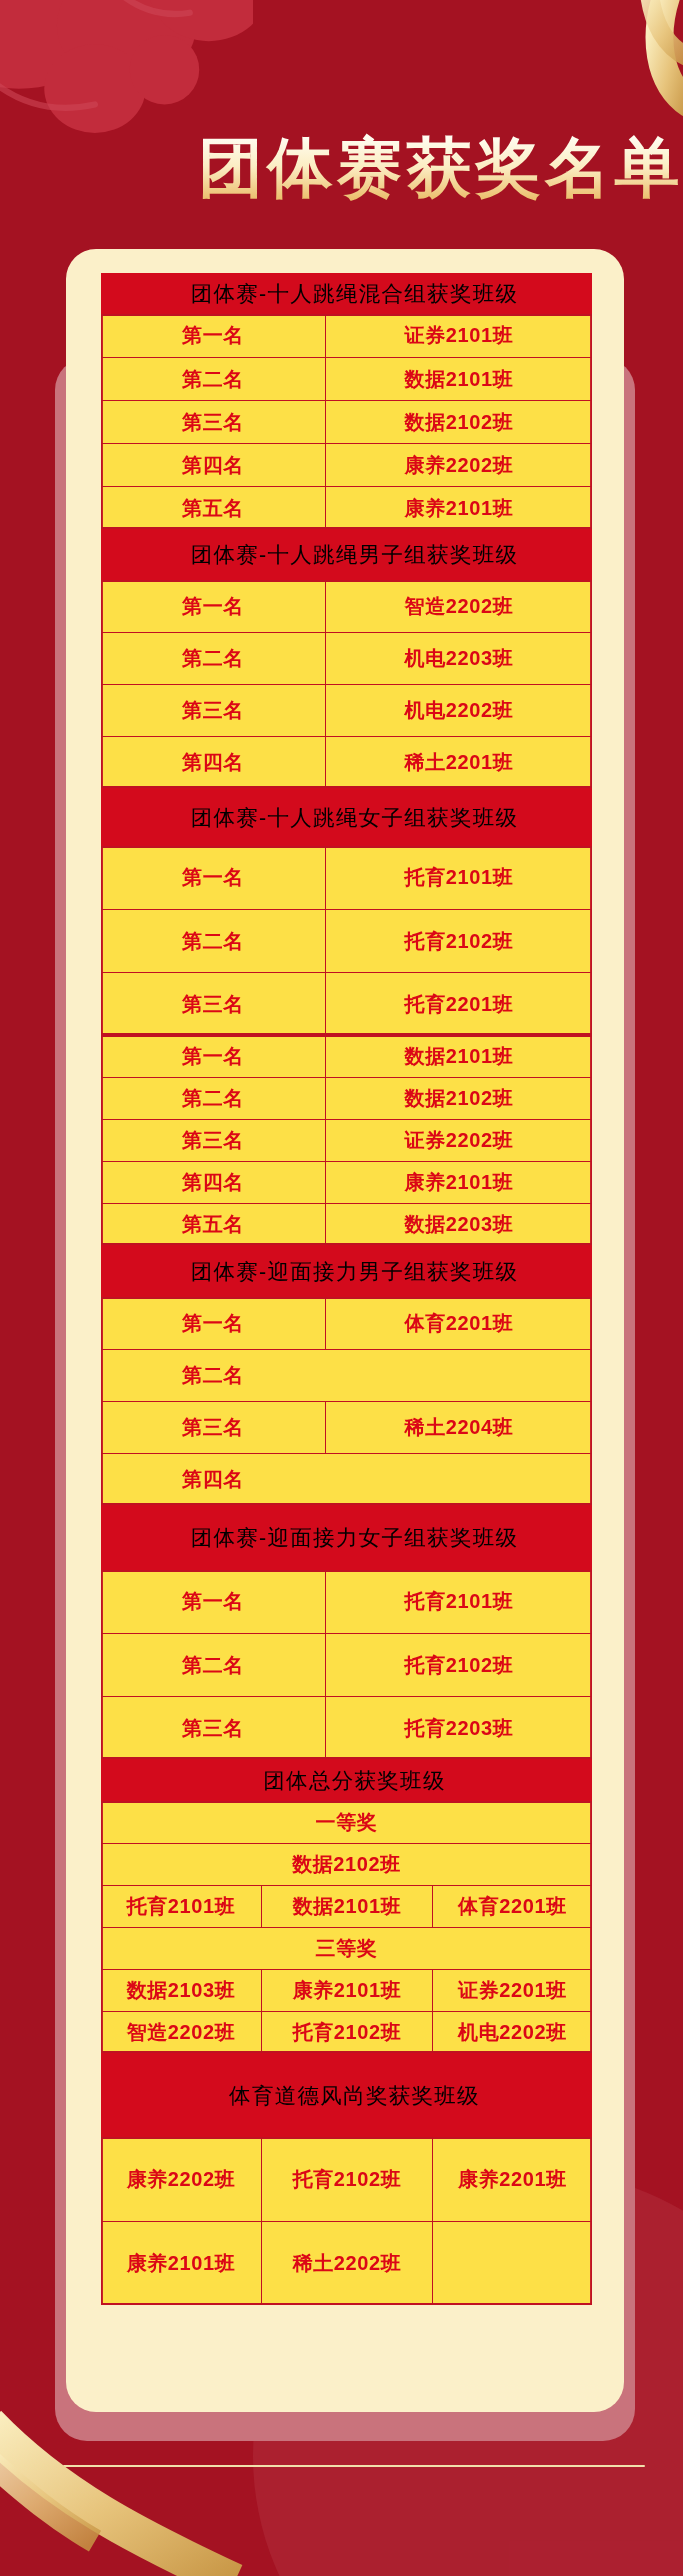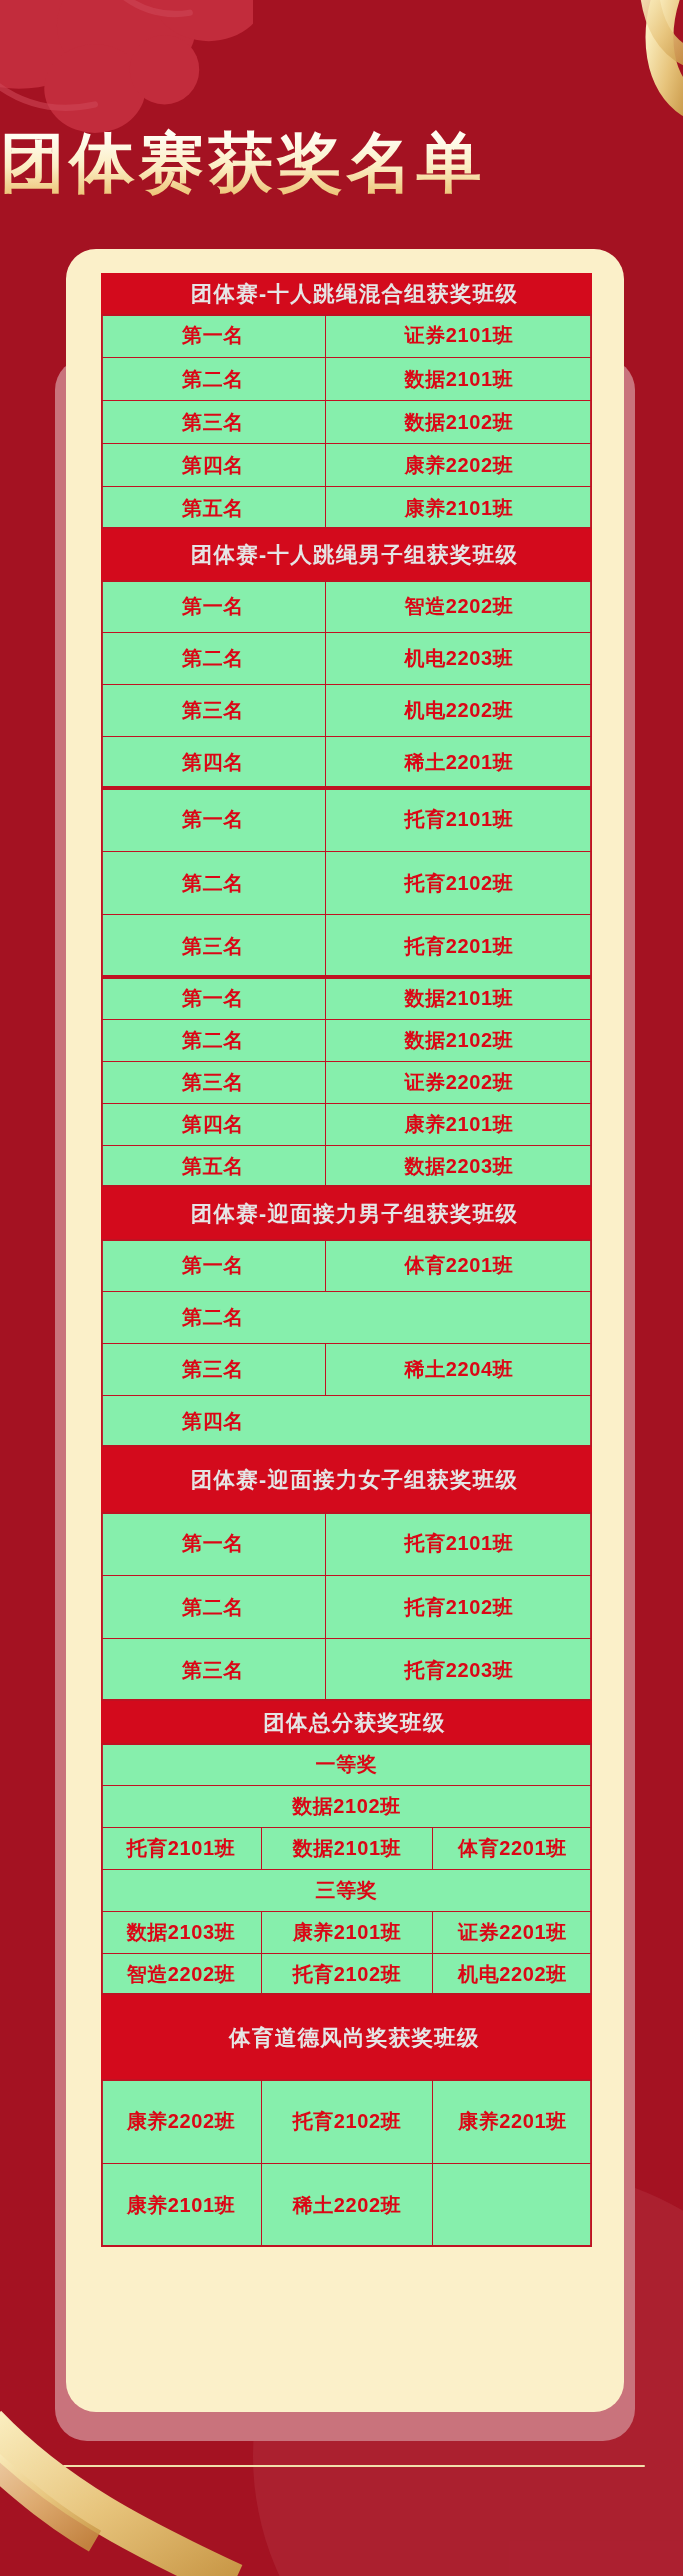--- a/index.html
+++ b/index.html
@@ -8,48 +8,48 @@
     background:#A41222;
     font-family:"Liberation Sans",sans-serif;
   }
   .decor{position:absolute;pointer-events:none;}
   .cloud{top:0;left:0;}
   .ribbon-tr{top:0;right:0;}
   .ribbon-bl{bottom:0;left:0;}
   .glow{right:-139px;bottom:-165px;width:570px;height:570px;border-radius:50%;
     background:rgba(240,160,170,0.10);}
   .page-title{
-    position:absolute;top:128px;left:0;width:100%;text-align:left;
+    position:absolute;top:128px;left:0;width:100%;text-align:right;
     font-size:65px;font-weight:900;letter-spacing:4.4px;line-height:1.25;
     color:#F3D98F;
-    font-family:Liberation Mono, monospace;
+    font-family:Liberation Serif, serif;
   }
   @supports (-webkit-background-clip:text){
     .page-title{
       background:linear-gradient(180deg,#FFFDF2 10%,#FBEDC3 48%,#E8B55C 96%);
       -webkit-background-clip:text;background-clip:text;color:transparent;
     }
   }
   .pink-underlay{
     position:absolute;left:55px;top:358px;width:580px;height:2083px;
     border-radius:32px;background:#C9737C;
   }
   .card{
     position:absolute;left:66px;top:249px;width:558px;height:2163px;
     border-radius:30px;background:#FBF0C9;
   }
   .card-content{position:absolute;left:35px;top:24px;width:491px;}
   .tsec{width:100%;}
   .banner{
-    height:var(--bh);background:#D30A1C;color:#e5e5e5;
+    height:var(--bh);background:#D30A1C;color:#000000;
     display:flex;align-items:center;justify-content:center;
-    font-size:21.5px;font-weight:700;letter-spacing:1.3px;padding-left:16px;
+    font-size:21.5px;font-weight:400;letter-spacing:1.3px;padding-left:16px;
   }
   .rows{
-    background:#86efac;
+    background:#fde047;
     box-shadow:inset 0 0 0 1.9px #C01122;
   }
   .row{display:flex;height:var(--rh);box-sizing:border-box;}
   .row + .row{border-top:1.9px solid #C01122;}
   .cell{
     display:flex;align-items:center;justify-content:center;
     box-sizing:border-box;
     font-size:20px;font-weight:600;color:#DB0716;letter-spacing:0.6px;
   }
   .cell + .cell{border-left:1.9px solid #C01122;}
@@ -145,20 +145,21 @@
             <div class="cell col-cls">机电2202班</div>
           </div>
           <div class="row">
             <div class="cell col-rank">第四名</div>
             <div class="cell col-cls">稀土2201班</div>
           </div>
         </div>
       </section>
 
       <section class="tsec" style="--bh:58px;--rh:63px;">
+        <div class="banner">团体赛-十人跳绳女子组获奖班级</div>
         <div class="rows">
           <div class="row">
             <div class="cell col-rank">第一名</div>
             <div class="cell col-cls">托育2101班</div>
           </div>
           <div class="row">
             <div class="cell col-rank">第二名</div>
             <div class="cell col-cls">托育2102班</div>
           </div>
           <div class="row">

